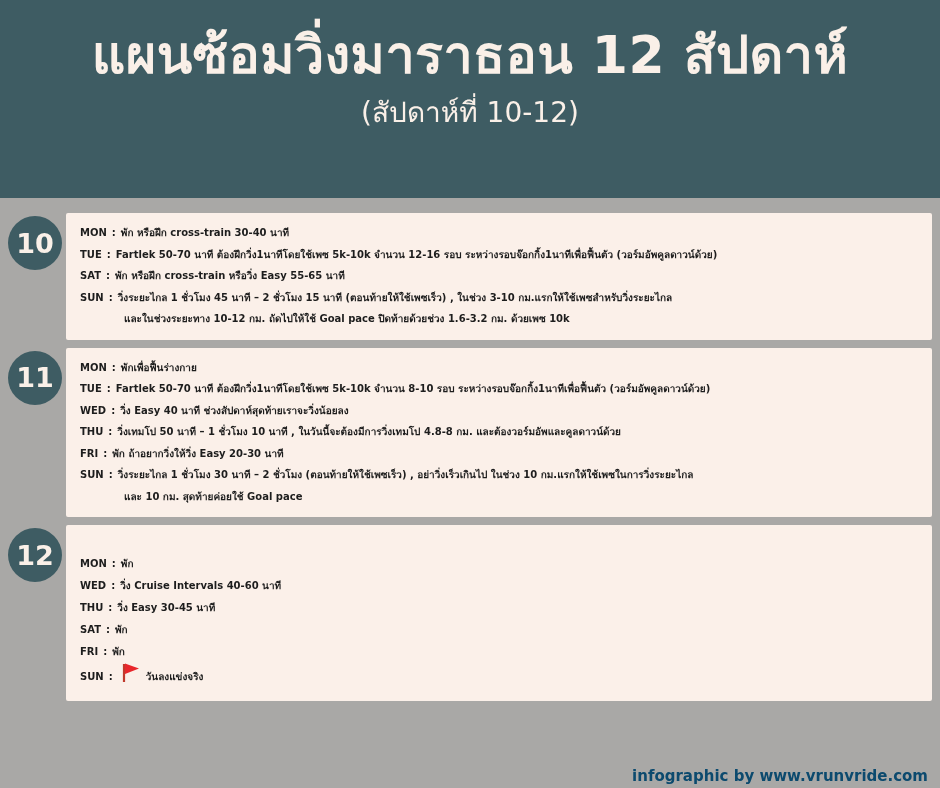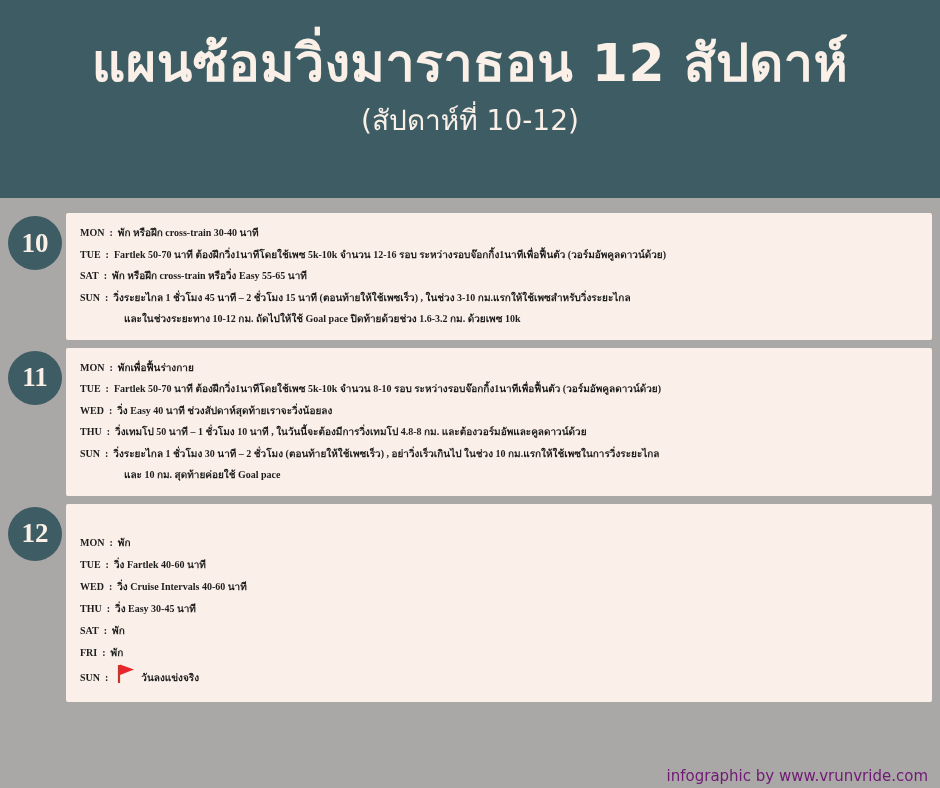--- a/index.html
+++ b/index.html
@@ -8,21 +8,21 @@
     font-family:"DejaVu Sans","Liberation Sans",sans-serif;
     background:#a9a8a6;
     position:relative;
     overflow:hidden;
   }
   .header {
     width:940px; height:198px;
     background:#3e5c63;
     color:#faf0e8;
     text-align:center;
-    padding-top:28px;
+    padding-top:20px;
   }
   .title {
     font-size:52px;
     font-weight:800;
     letter-spacing:0.5px;
     line-height:1.35;
   }
   .subtitle {
     font-size:28px;
     font-weight:500;
@@ -30,21 +30,20 @@
   }
   .content {
     padding:15px 8px 0 66px;
   }
   .card {
     position:relative;
     background:#fbf0e9;
     border-radius:2px;
     padding:9px 14px 10px 14px;
     margin-bottom:8px;
-    font-family:Liberation Serif, serif;
   }
   .card.extra-top { padding-top:28px; }
   .badge {
     position:absolute;
     left:-58px; top:3px;
     width:54px; height:54px;
     border-radius:50%;
     background:#3e5c63;
     color:#faf0e8;
     font-size:27px;
@@ -66,22 +65,22 @@
   .flag-icon {
     display:inline-block;
     vertical-align:-3px;
     margin:0 6px 0 3px;
   }
   .footer {
     position:absolute;
     right:12px;
     bottom:3px;
     font-size:15px;
-    font-weight:400;
-    color:#701a75;
+    font-weight:700;
+    color:#0c4a6e;
   }
 </style>
 </head>
 <body>
 
 <div class="header">
   <div class="title">แผนซ้อมวิ่งมาราธอน 12 สัปดาห์</div>
   <div class="subtitle">(สัปดาห์ที่ 10-12)</div>
 </div>
 
@@ -95,28 +94,28 @@
     <div class="row"><span>SUN</span><span class="sep">:</span><span>วิ่งระยะไกล 1 ชั่วโมง 45 นาที – 2 ชั่วโมง 15 นาที (ตอนท้ายให้ใช้เพซเร็ว) , ในช่วง 3-10 กม.แรกให้ใช้เพซสำหรับวิ่งระยะไกล</span></div>
     <div class="row cont">และในช่วงระยะทาง 10-12 กม. ถัดไปให้ใช้ Goal pace ปิดท้ายด้วยช่วง 1.6-3.2 กม. ด้วยเพซ 10k</div>
   </div>
 
   <div class="card">
     <div class="badge">11</div>
     <div class="row"><span>MON</span><span class="sep">:</span><span>พักเพื่อฟื้นร่างกาย</span></div>
     <div class="row"><span>TUE</span><span class="sep">:</span><span>Fartlek 50-70 นาที ต้องฝึกวิ่ง1นาทีโดยใช้เพซ 5k-10k จำนวน 8-10 รอบ ระหว่างรอบจ๊อกกิ้ง1นาทีเพื่อฟื้นตัว (วอร์มอัพคูลดาวน์ด้วย)</span></div>
     <div class="row"><span>WED</span><span class="sep">:</span><span>วิ่ง Easy 40 นาที ช่วงสัปดาห์สุดท้ายเราจะวิ่งน้อยลง</span></div>
     <div class="row"><span>THU</span><span class="sep">:</span><span>วิ่งเทมโป 50 นาที – 1 ชั่วโมง 10 นาที , ในวันนี้จะต้องมีการวิ่งเทมโป 4.8-8 กม. และต้องวอร์มอัพและคูลดาวน์ด้วย</span></div>
+    <div class="row"><span>FRI</span><span class="sep">:</span><span>พัก ถ้าอยากวิ่งให้วิ่ง Easy 20-30 นาที</span></div>
     <div class="row"><span>SUN</span><span class="sep">:</span><span>วิ่งระยะไกล 1 ชั่วโมง 30 นาที – 2 ชั่วโมง (ตอนท้ายให้ใช้เพซเร็ว) , อย่าวิ่งเร็วเกินไป ในช่วง 10 กม.แรกให้ใช้เพซในการวิ่งระยะไกล</span></div>
     <div class="row cont">และ 10 กม. สุดท้ายค่อยใช้ Goal pace</div>
   </div>
 
   <div class="card extra-top">
     <div class="badge">12</div>
     <div class="row"><span>MON</span><span class="sep">:</span><span>พัก</span></div>
-    <div class="row"><span>TUE</span><span class="sep">:</span><span>วิ่ง Fartlek 40-60 นาที</span></div>
     <div class="row"><span>WED</span><span class="sep">:</span><span>วิ่ง Cruise Intervals 40-60 นาที</span></div>
     <div class="row"><span>THU</span><span class="sep">:</span><span>วิ่ง Easy 30-45 นาที</span></div>
     <div class="row"><span>SAT</span><span class="sep">:</span><span>พัก</span></div>
     <div class="row"><span>FRI</span><span class="sep">:</span><span>พัก</span></div>
     <div class="row"><span>SUN</span><span class="sep">:</span><span class="flag-icon"><svg width="19" height="20" viewBox="0 0 19 20">
             <line x1="3" y1="1" x2="3" y2="19" stroke="#c0392b" stroke-width="2.2"></line>
             <polygon points="4,0.5 18,5.5 4,11" fill="#e8262b"></polygon>
           </svg></span><span>วันลงแข่งจริง</span></div>
   </div>
 

